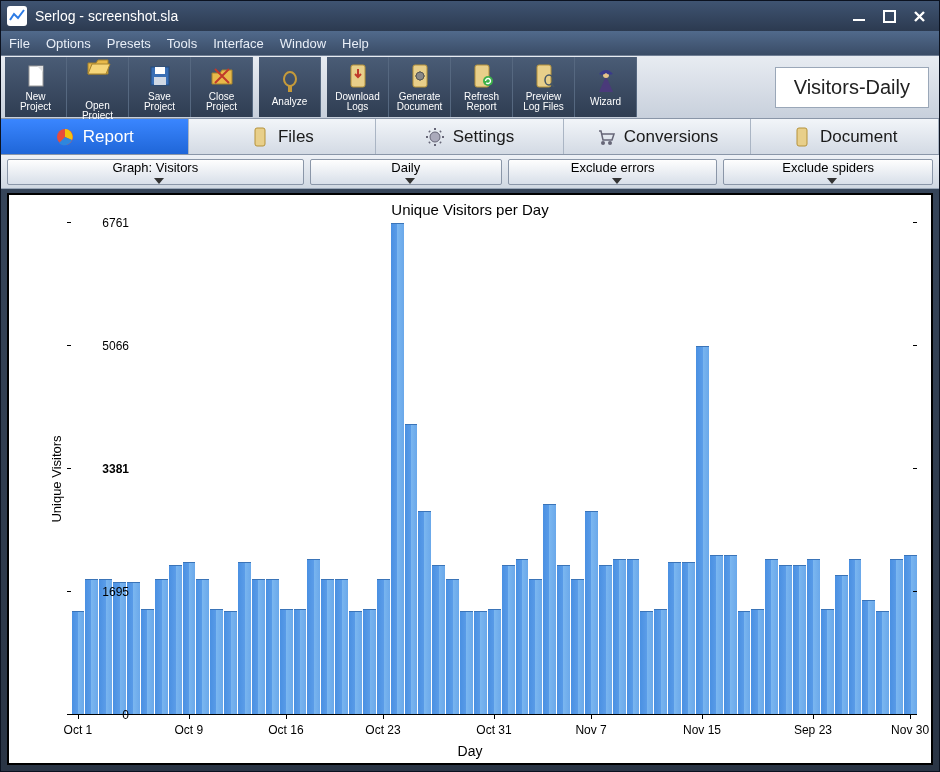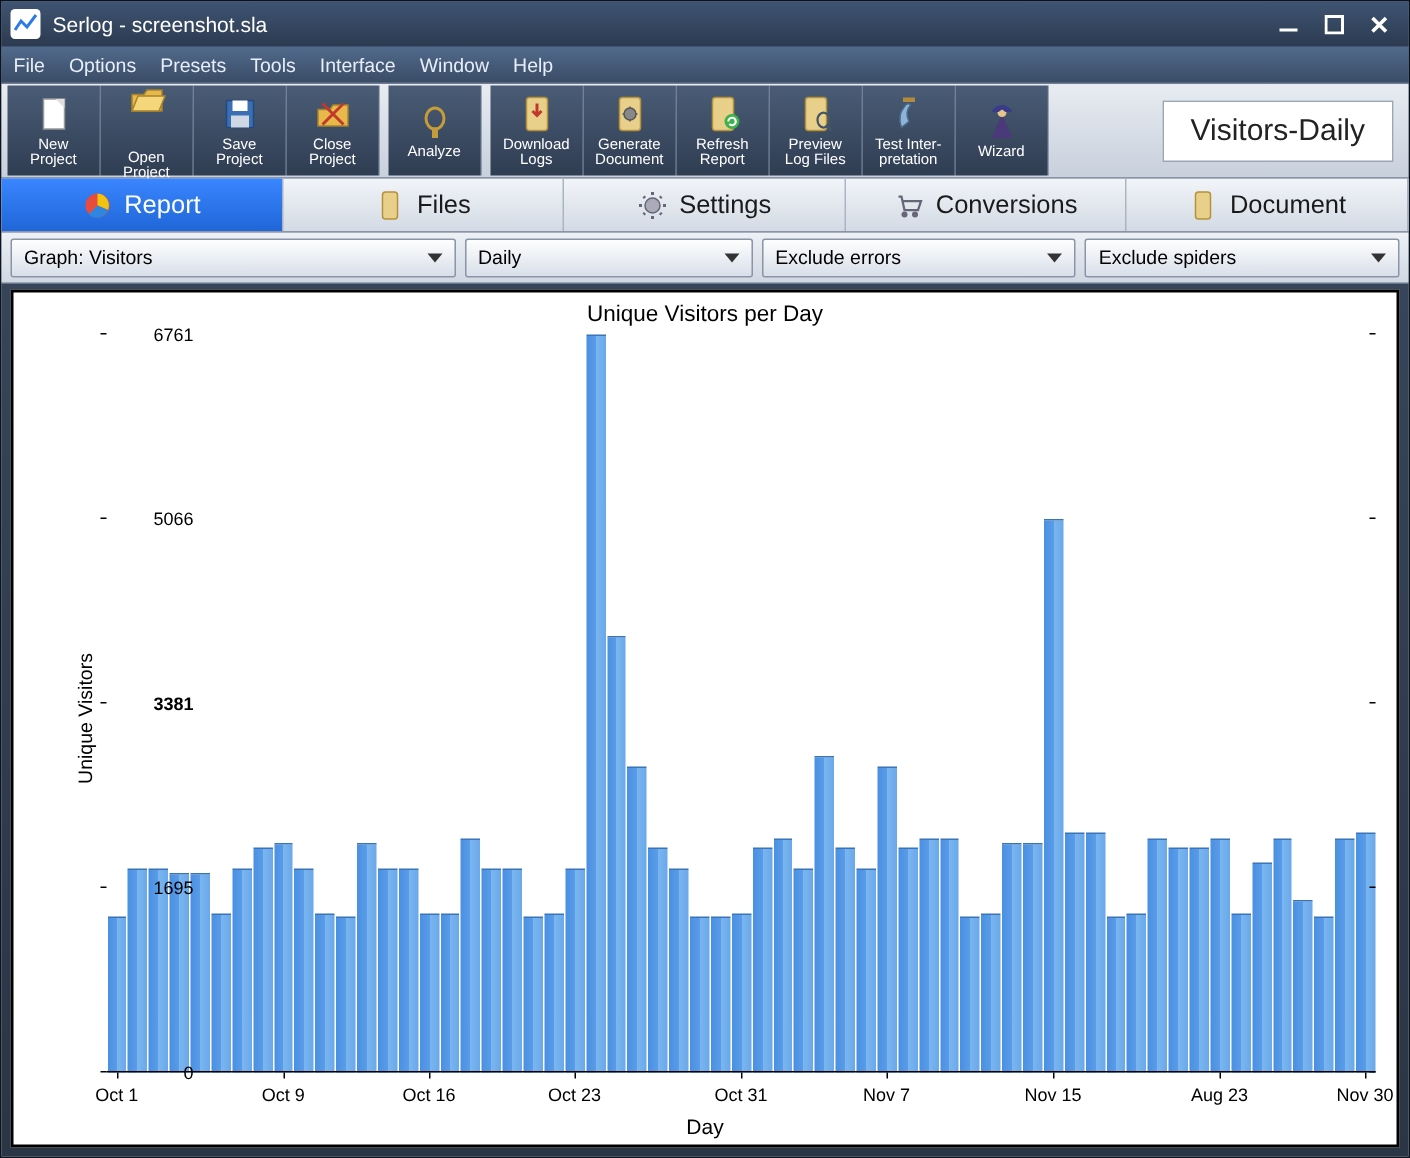--- a/index.html
+++ b/index.html
@@ -121,20 +121,21 @@
   }
   .dropdown {
     height: 26px;
     background: linear-gradient(#fefefe, #d8dfe9);
     border: 1px solid #8a96a8;
     border-radius: 2px;
     display: flex; align-items: center; justify-content: space-between;
     padding: 0 8px;
     font-size: 13px;
     cursor: pointer;
+    flex-direction: column;
   }
   .dropdown .caret {
     width: 0; height: 0;
     border-left: 5px solid transparent;
     border-right: 5px solid transparent;
     border-top: 6px solid #333;
     margin-left: 8px;
   }
   
   .options {
@@ -337,30 +338,20 @@
         <div class="tool-btn">
           <div class="ticon">
             <svg width="26" height="26" viewBox="0 0 26 26">
               <path d="M6,4 Q6,2 8,2 L18,2 Q20,2 20,4 L20,22 Q20,24 18,24 L8,24 Q6,24 6,22 Z" fill="#e8cf8a" stroke="#b5923a"></path>
               <ellipse cx="18" cy="17" rx="4" ry="5" fill="none" stroke="#456" stroke-width="1.5"></ellipse>
               <line x1="20" y1="20" x2="23" y2="24" stroke="#456" stroke-width="2"></line>
             </svg>
           </div>
           <div style="white-space: pre-line; line-height: 1.05;">Preview
 Log Files</div>
-        </div>
-        <div class="tool-btn">
-          <div class="ticon">
-            <svg width="26" height="26" viewBox="0 0 26 26">
-              <path d="M8,22 Q5,14 10,8 Q12,5 14,7 Q10,12 13,18 Z" fill="#8fb4d8" stroke="#4a6a8c"></path>
-              <rect x="9" y="2" width="8" height="3" fill="#b58a3a"></rect>
-            </svg>
-          </div>
-          <div style="white-space: pre-line; line-height: 1.05;">Test Inter-
-pretation</div>
         </div>
         <div class="tool-btn">
           <div class="ticon">
             <svg width="26" height="26" viewBox="0 0 26 26">
               <path d="M6,24 L13,8 L20,24 Z" fill="#4a3a7a"></path>
               <circle cx="13" cy="7" r="3" fill="#e8c58a"></circle>
               <path d="M6,6 Q13,-2 20,6 Q16,8 13,5 Q10,8 6,6" fill="#3a3a8a"></path>
             </svg>
           </div>
           <div style="white-space: pre-line; line-height: 1.05;">Wizard</div>
@@ -528,20 +519,20 @@
         <div class="xtick" style="left: 25.4098%;">Oct 16</div>
         <div class="xtick-mark" style="left: 25.4098%;"></div>
         <div class="xtick" style="left: 36.8852%;">Oct 23</div>
         <div class="xtick-mark" style="left: 36.8852%;"></div>
         <div class="xtick" style="left: 50%;">Oct 31</div>
         <div class="xtick-mark" style="left: 50%;"></div>
         <div class="xtick" style="left: 61.4754%;">Nov 7</div>
         <div class="xtick-mark" style="left: 61.4754%;"></div>
         <div class="xtick" style="left: 74.5902%;">Nov 15</div>
         <div class="xtick-mark" style="left: 74.5902%;"></div>
-        <div class="xtick" style="left: 87.7049%;">Aug 23</div>
+        <div class="xtick" style="left: 87.7049%;">Sep 23</div>
         <div class="xtick-mark" style="left: 87.7049%;"></div>
         <div class="xtick" style="left: 99.1803%;">Nov 30</div>
         <div class="xtick-mark" style="left: 99.1803%;"></div>
       </div>
   </div>
 
 </div>
 
 </body></html>

